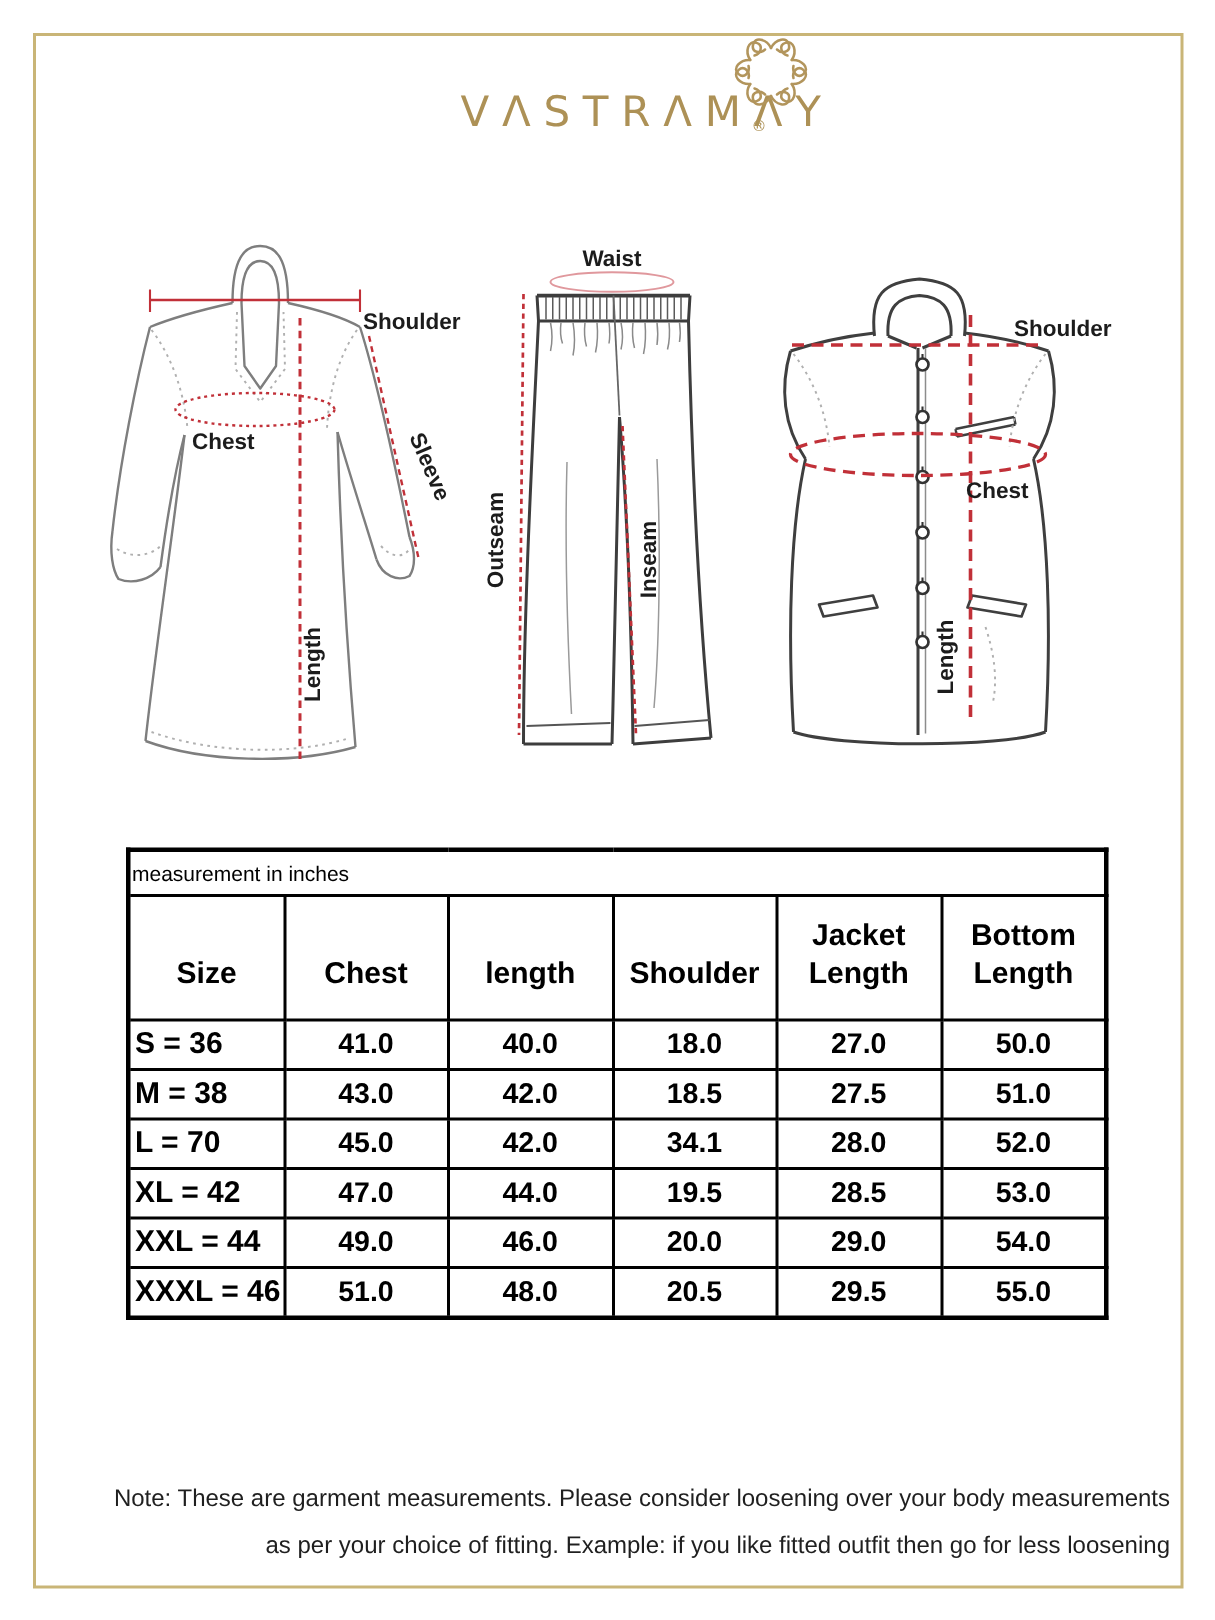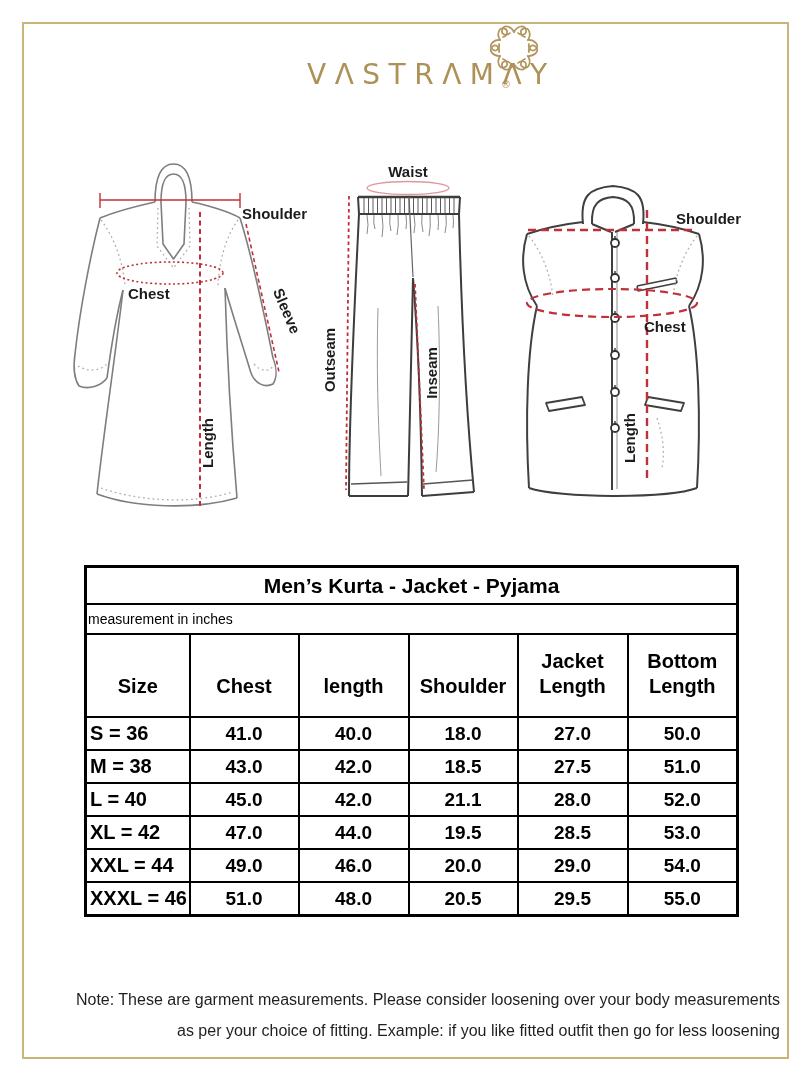--- a/index.html
+++ b/index.html
@@ -200,23 +200,20 @@
   <table class="size-table">
     <colgroup>
       <col style="width:104px">
         <col style="width:109px">
         <col style="width:110px">
       <col style="width:109px">
         <col style="width:110px">
         <col style="width:110px">
     </colgroup>
     <thead>
-      <tr class="row-title">
-        <td colspan="6">Men’s Kurta - Jacket - Pyjama</td>
-      </tr>
       <tr class="row-sub">
         <td colspan="6">measurement in inches</td>
       </tr>
       <tr>
         <th>Size</th>
         <th>Chest</th>
         <th>length</th>
         <th>Shoulder</th>
         <th>Jacket
 Length</th>
@@ -235,24 +232,24 @@
       </tr>
       <tr>
         <td class="c-size">M = 38</td>
         <td>43.0</td>
         <td>42.0</td>
         <td>18.5</td>
         <td>27.5</td>
         <td>51.0</td>
       </tr>
       <tr>
-        <td class="c-size">L = 40</td>
+        <td class="c-size">L = 70</td>
         <td>45.0</td>
         <td>42.0</td>
-        <td>21.1</td>
+        <td>34.1</td>
         <td>28.0</td>
         <td>52.0</td>
       </tr>
       <tr>
         <td class="c-size">XL = 42</td>
         <td>47.0</td>
         <td>44.0</td>
         <td>19.5</td>
         <td>28.5</td>
         <td>53.0</td>

